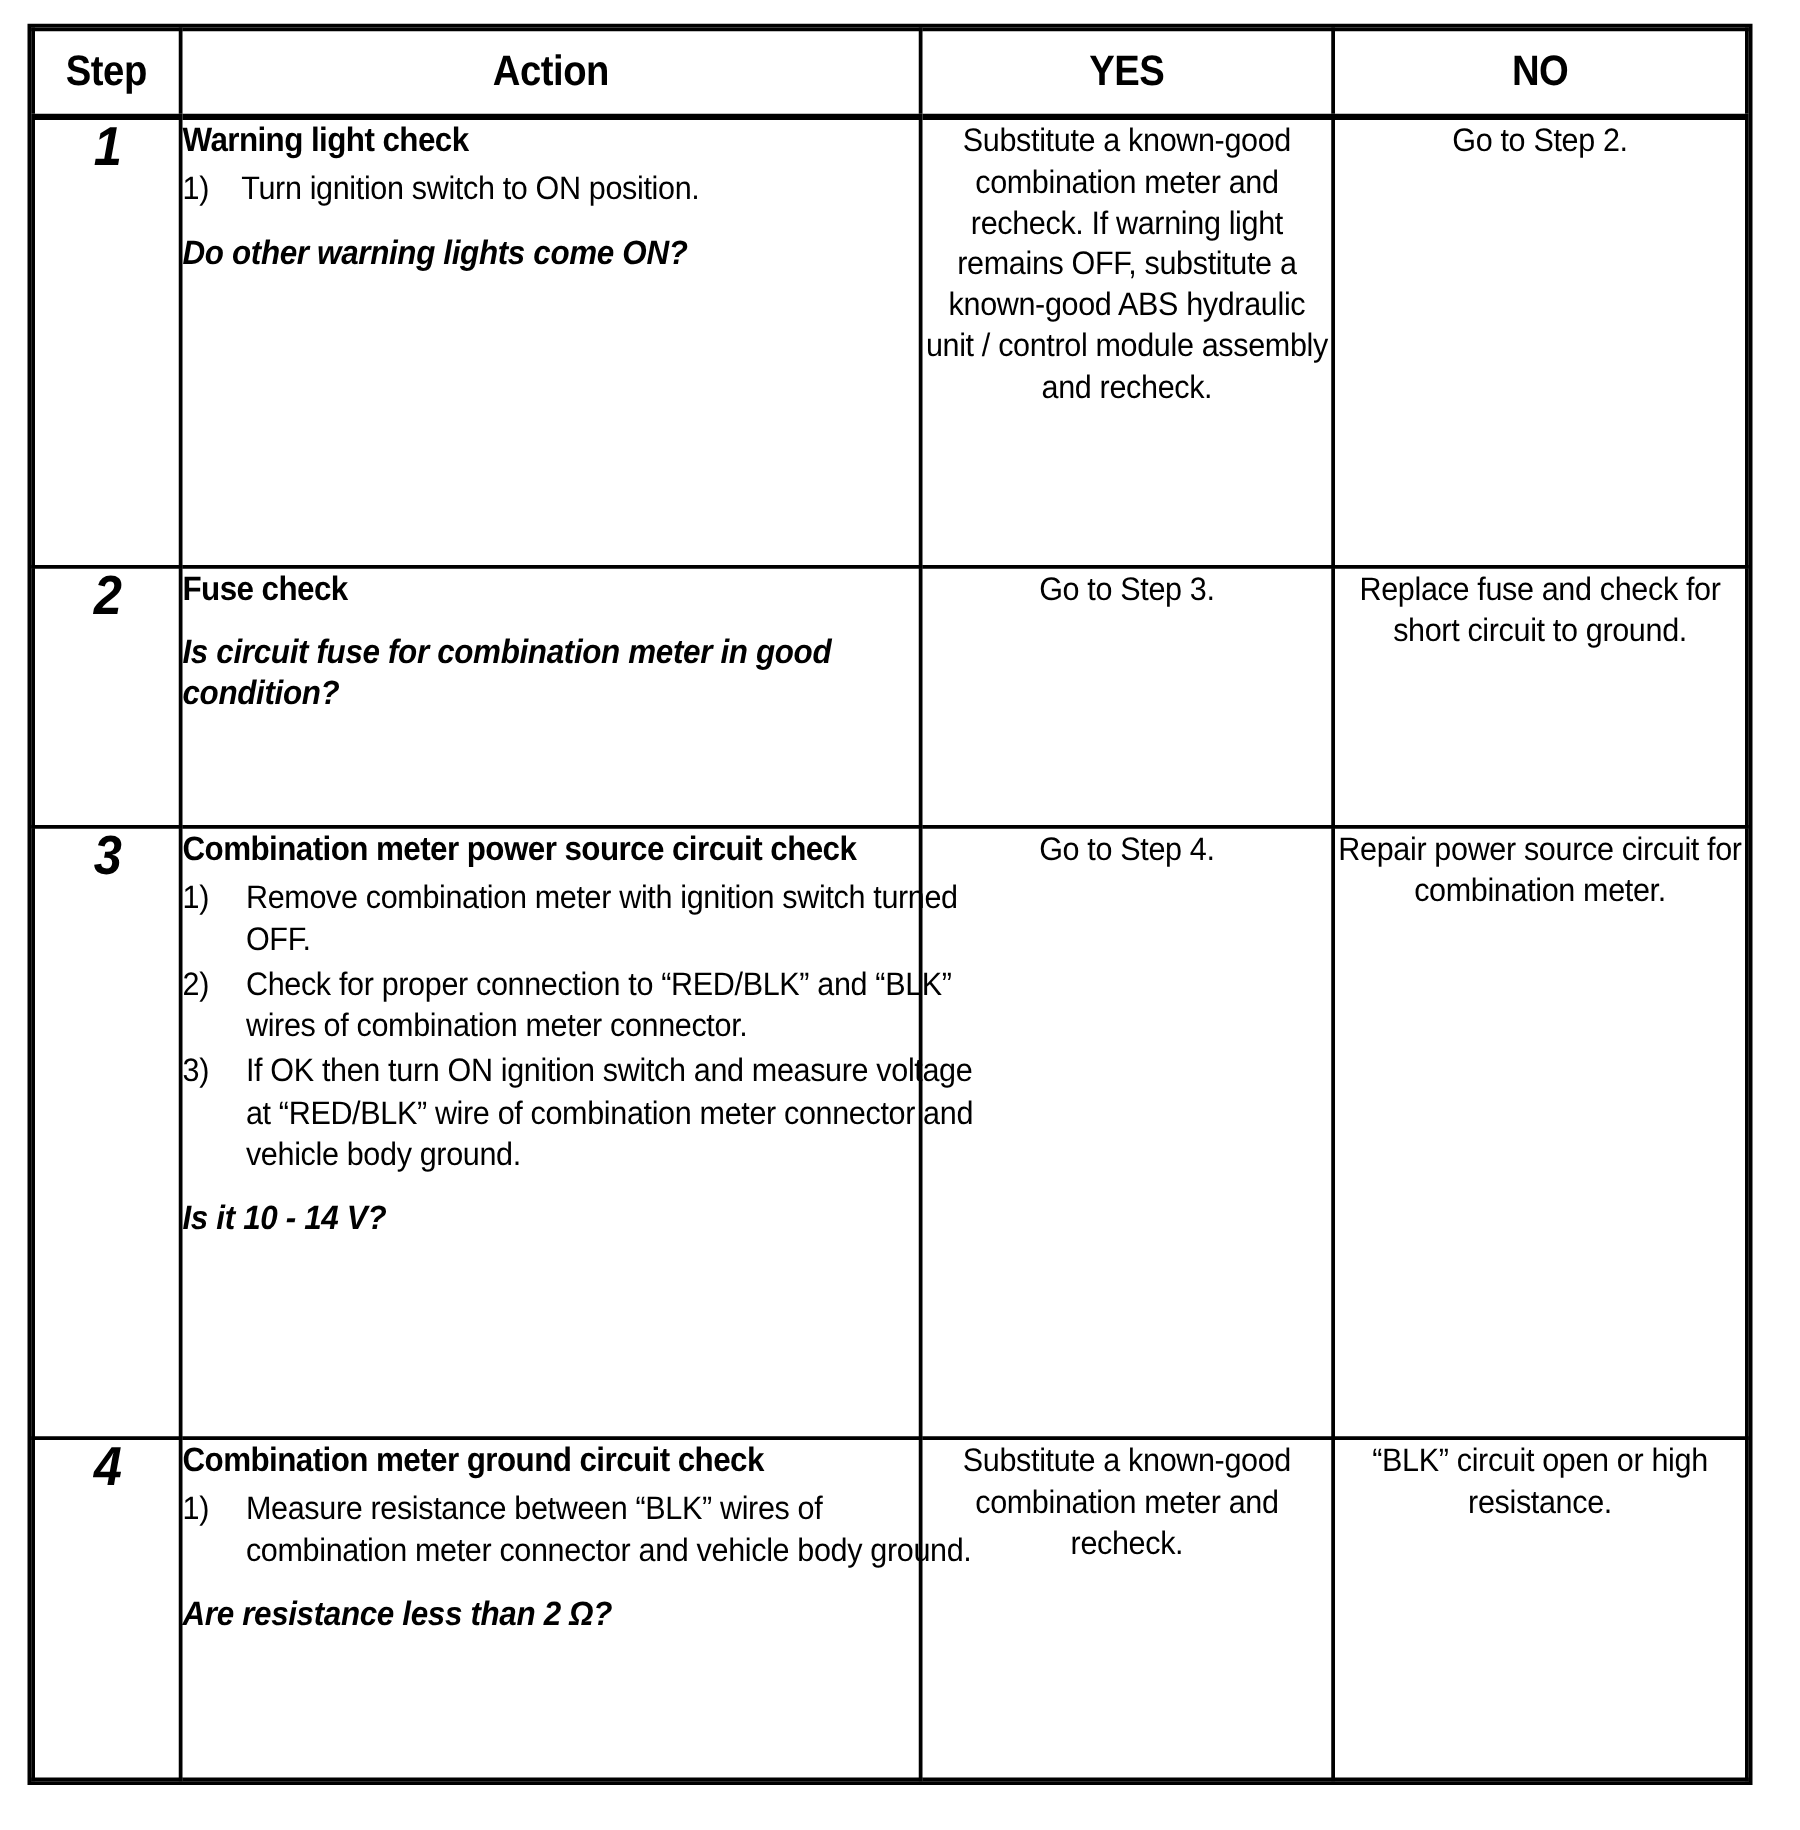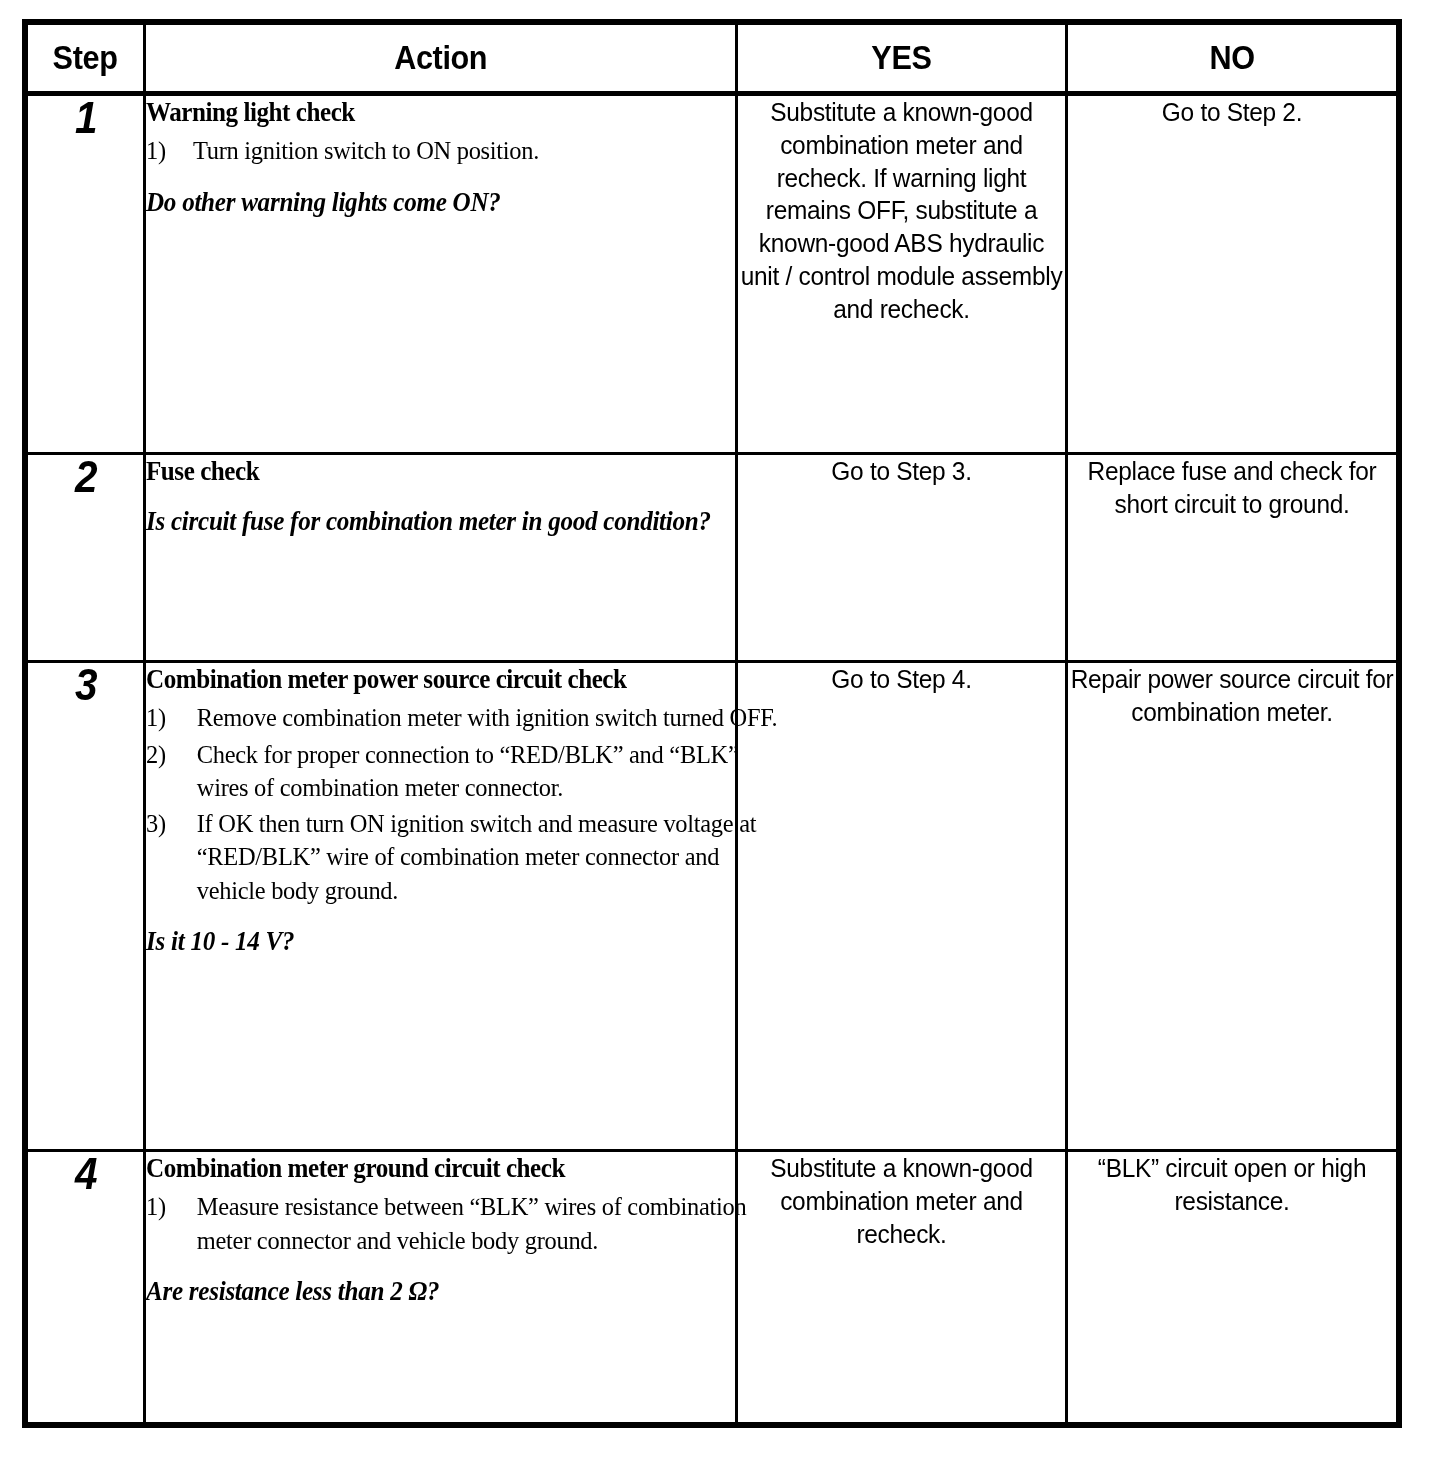--- a/index.html
+++ b/index.html
@@ -76,21 +76,20 @@
     font-size: 44px;
     line-height: 1;
     letter-spacing: -1px;
     display: inline-block;
     transform: scaleX(0.92);
   }
 
   
   .act-cell {
     padding: 14px 10px 16px 12px;
-    font-family: Liberation Serif, serif;
   }
   .yn-cell {
     padding: 14px 10px 16px 12px;
     text-align: center;
   }
 
   .act-title {
     font-weight: bold;
     font-size: 27px;
     line-height: 1.20;

